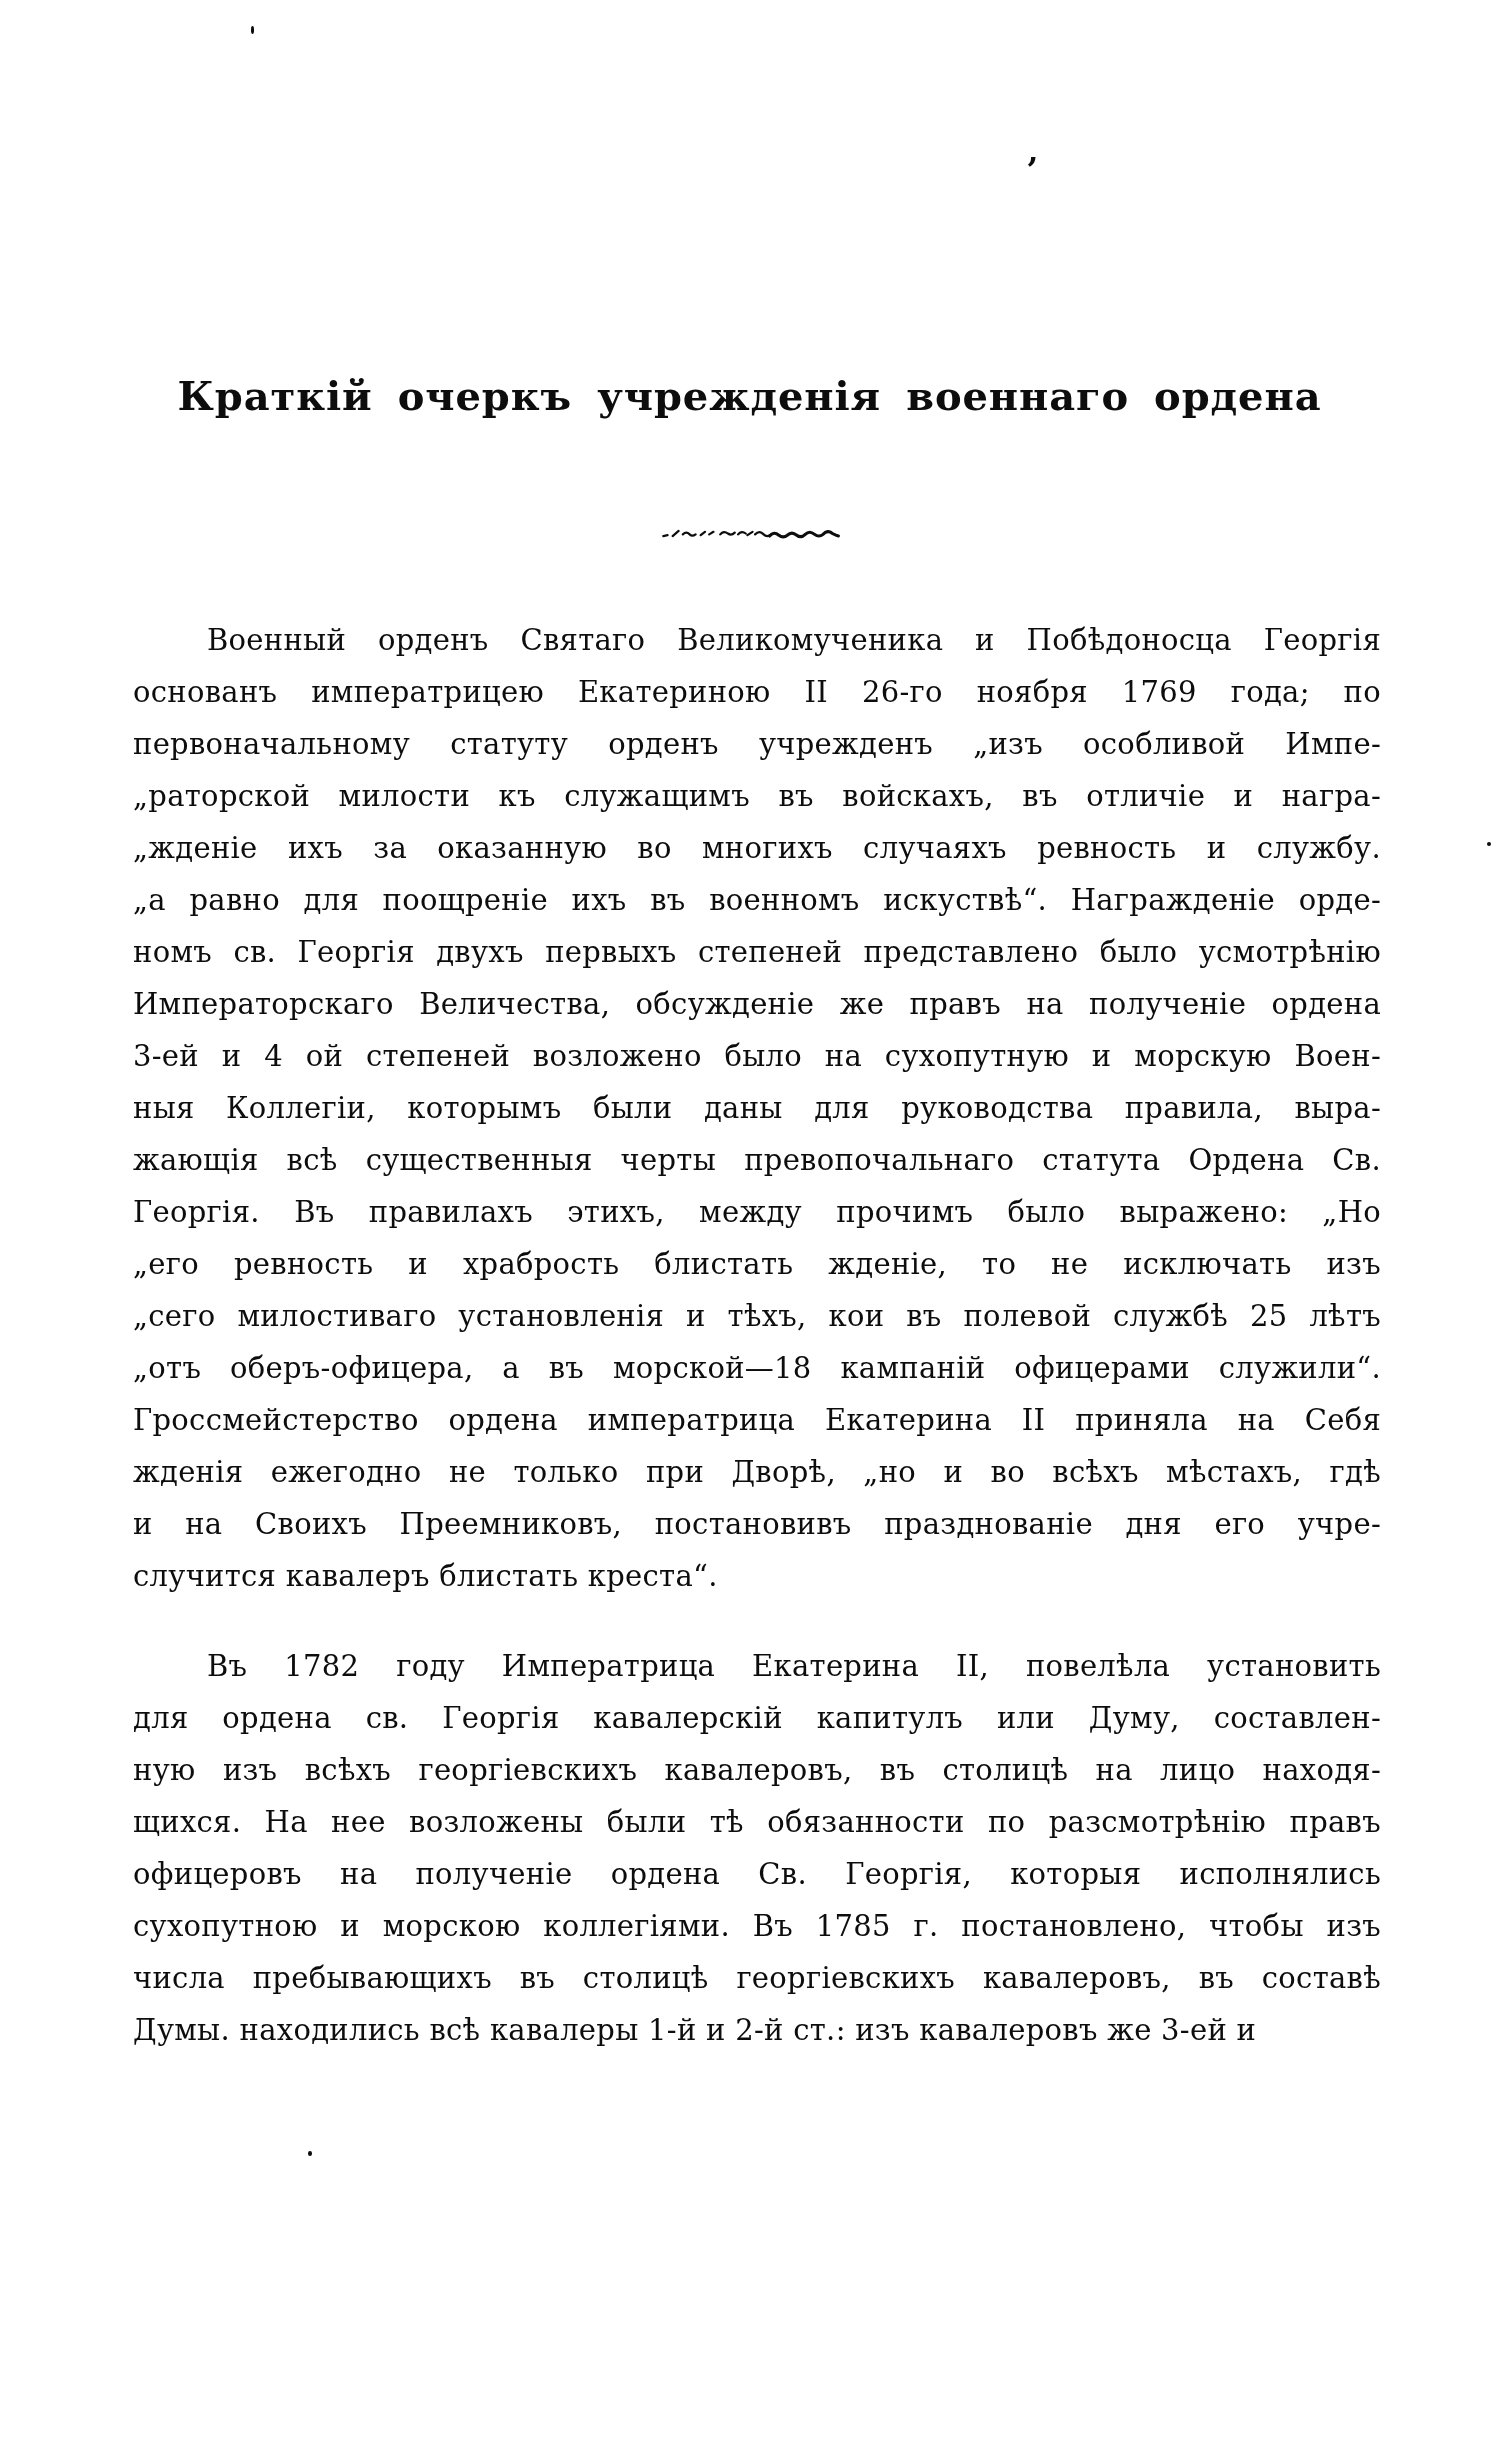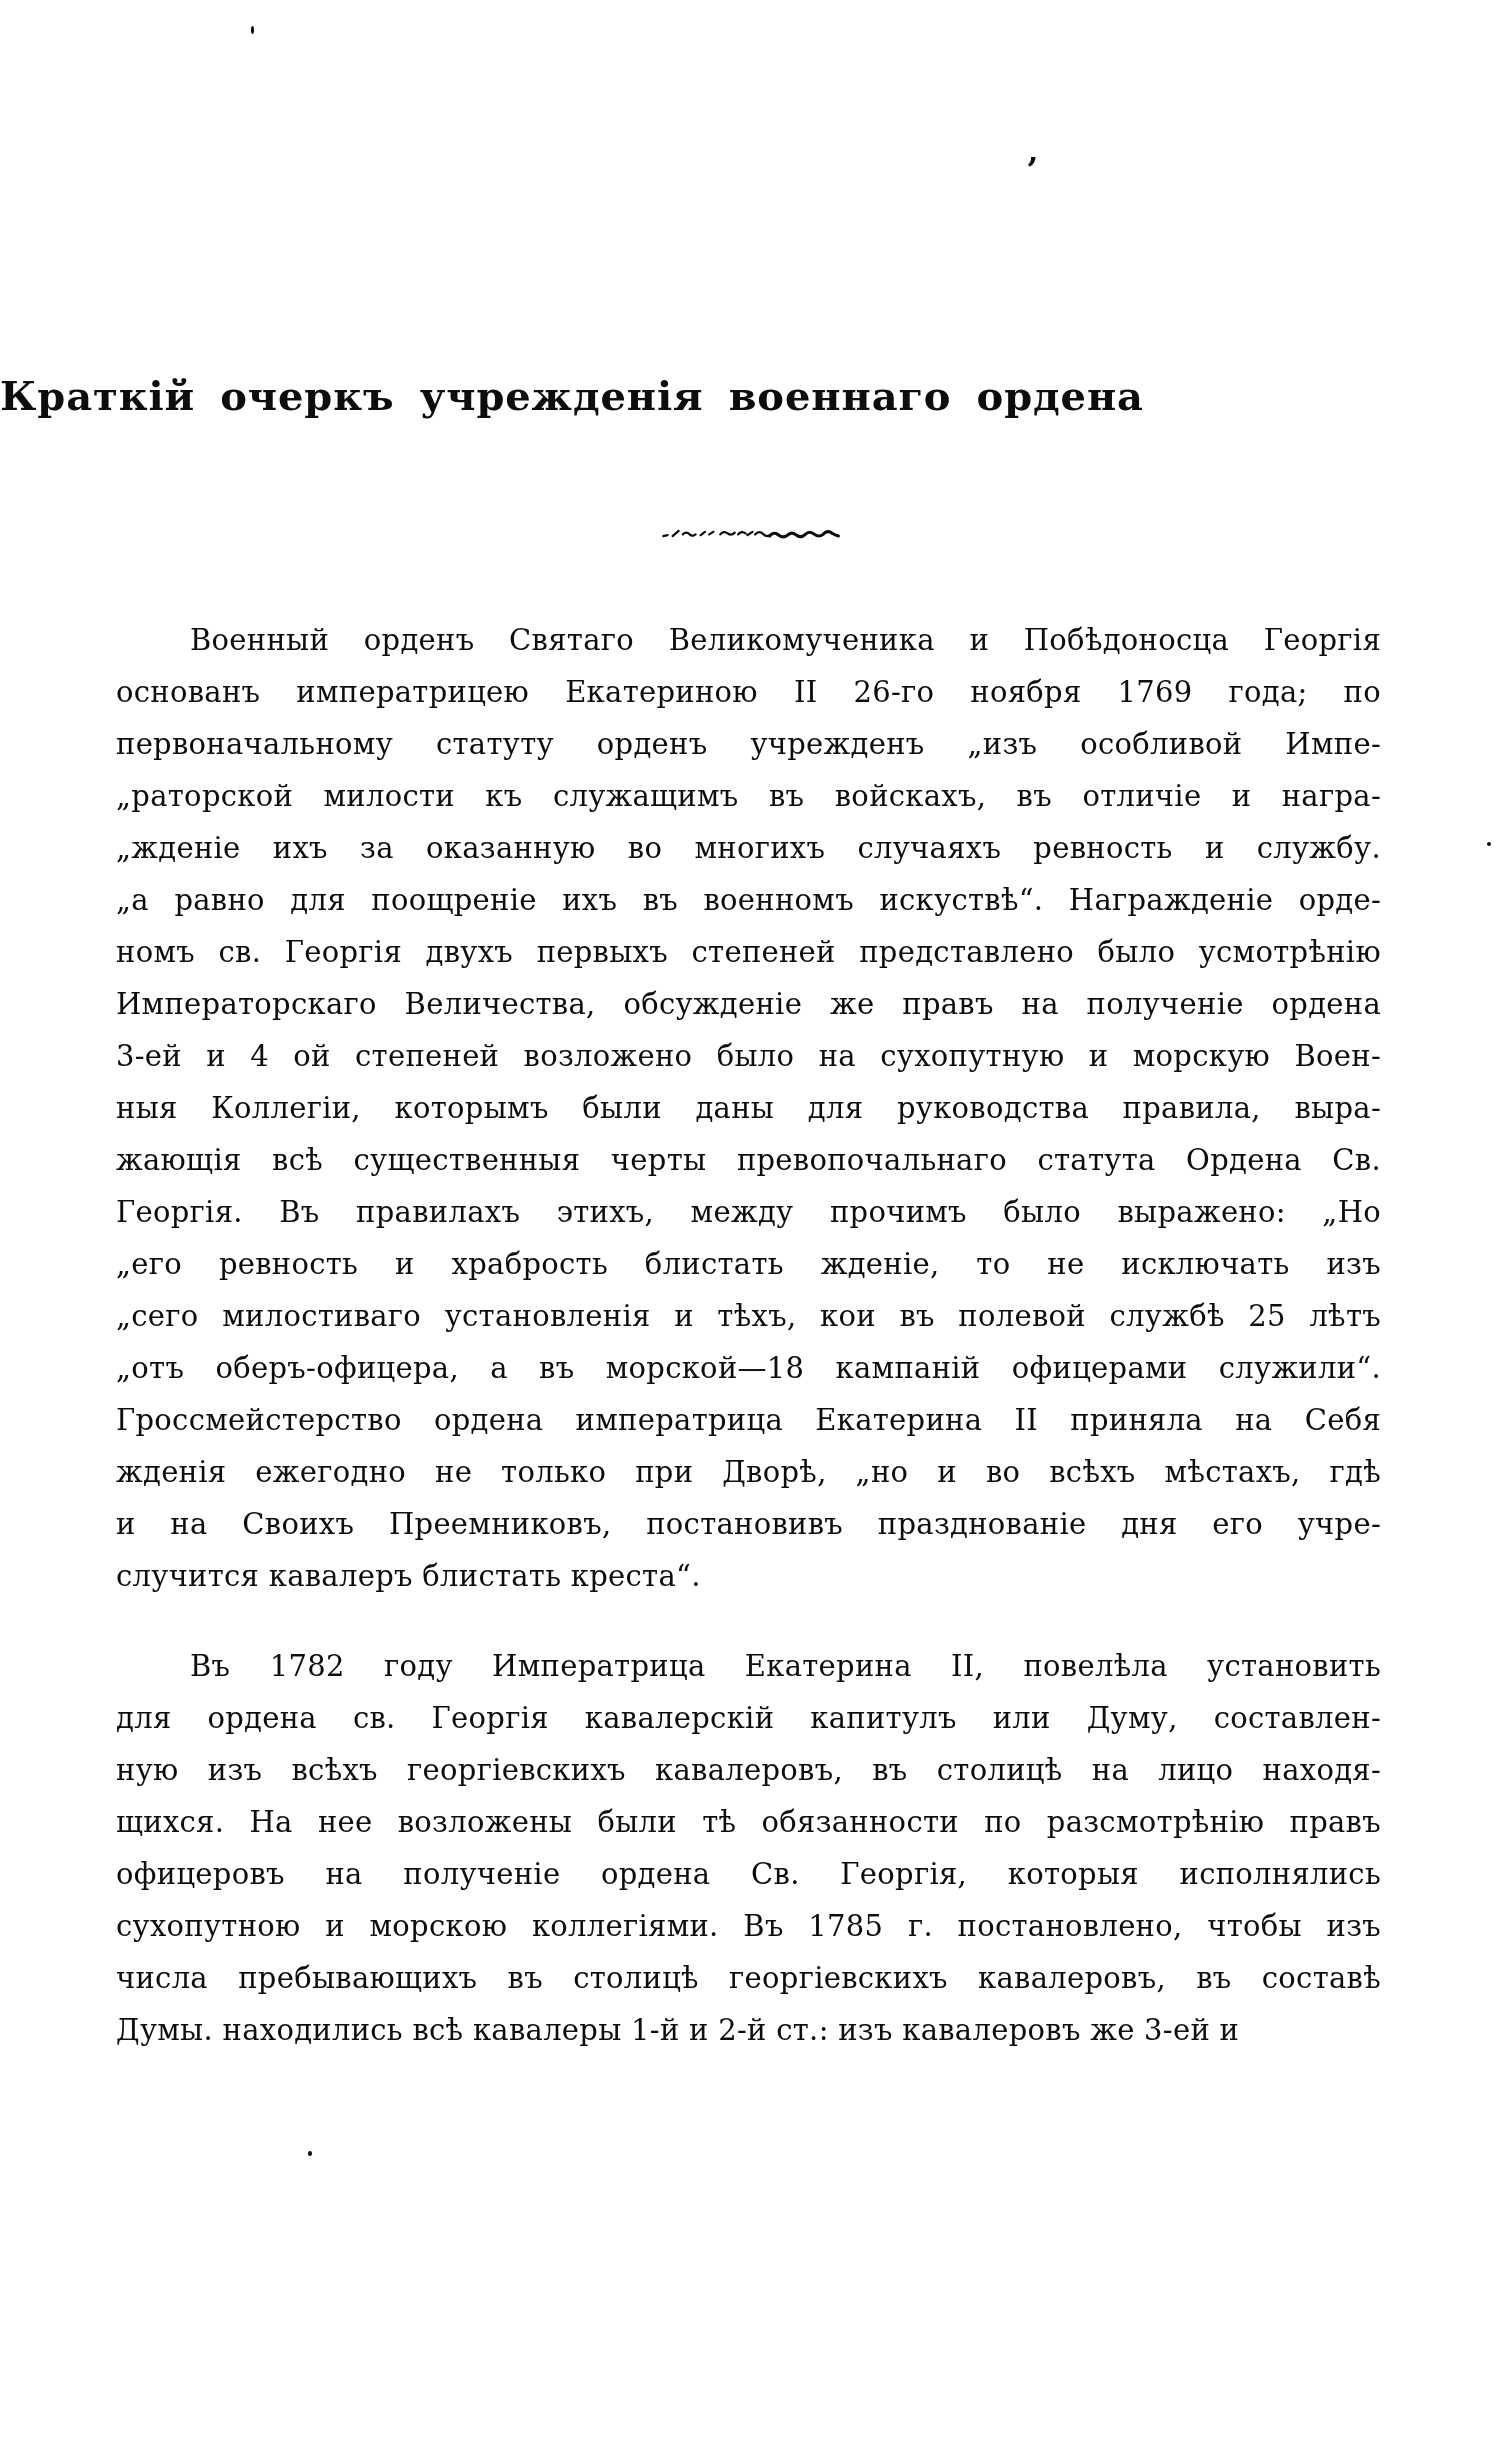--- a/index.html
+++ b/index.html
@@ -8,21 +8,21 @@
     width:1499px;height:2462px;
     background:#ffffff;
     font-family:"DejaVu Serif","Liberation Serif",serif;
     color:#0d0d0d;
     overflow:hidden;
   }
   .title{
     position:absolute;
     top:363px;left:0;width:1499px;
     margin:0;
-    text-align:left;
+    text-align:center;
     font-size:40px;
     font-weight:700;
     letter-spacing:0.9px;
     word-spacing:10.3px;
   }
   .title span{display:block;line-height:65px;}
   .divider-wrap{
     position:absolute;
     top:525px;left:0;width:1499px;
     text-align:center;
@@ -35,20 +35,21 @@
     letter-spacing:0.3px;
   }
   .para{margin:0;padding:0;}
   .para2{margin-top:38px;}
   .line{
     line-height:52px;
     height:52px;
     text-align:justify;
     text-align-last:justify;
     overflow:hidden;
+    margin-left:17px;
   }
   .line.first{padding-left:74px;}
   .line.lastline{text-align-last:left;}
   .speck{
     position:absolute;
     background:#0d0d0d;
     border-radius:50%;
   }
   .speck.dot-top{left:251px;top:26px;width:3.4px;height:7.7px;}
   .speck.dot-right{left:1487px;top:842px;width:4.3px;height:4.3px;}

